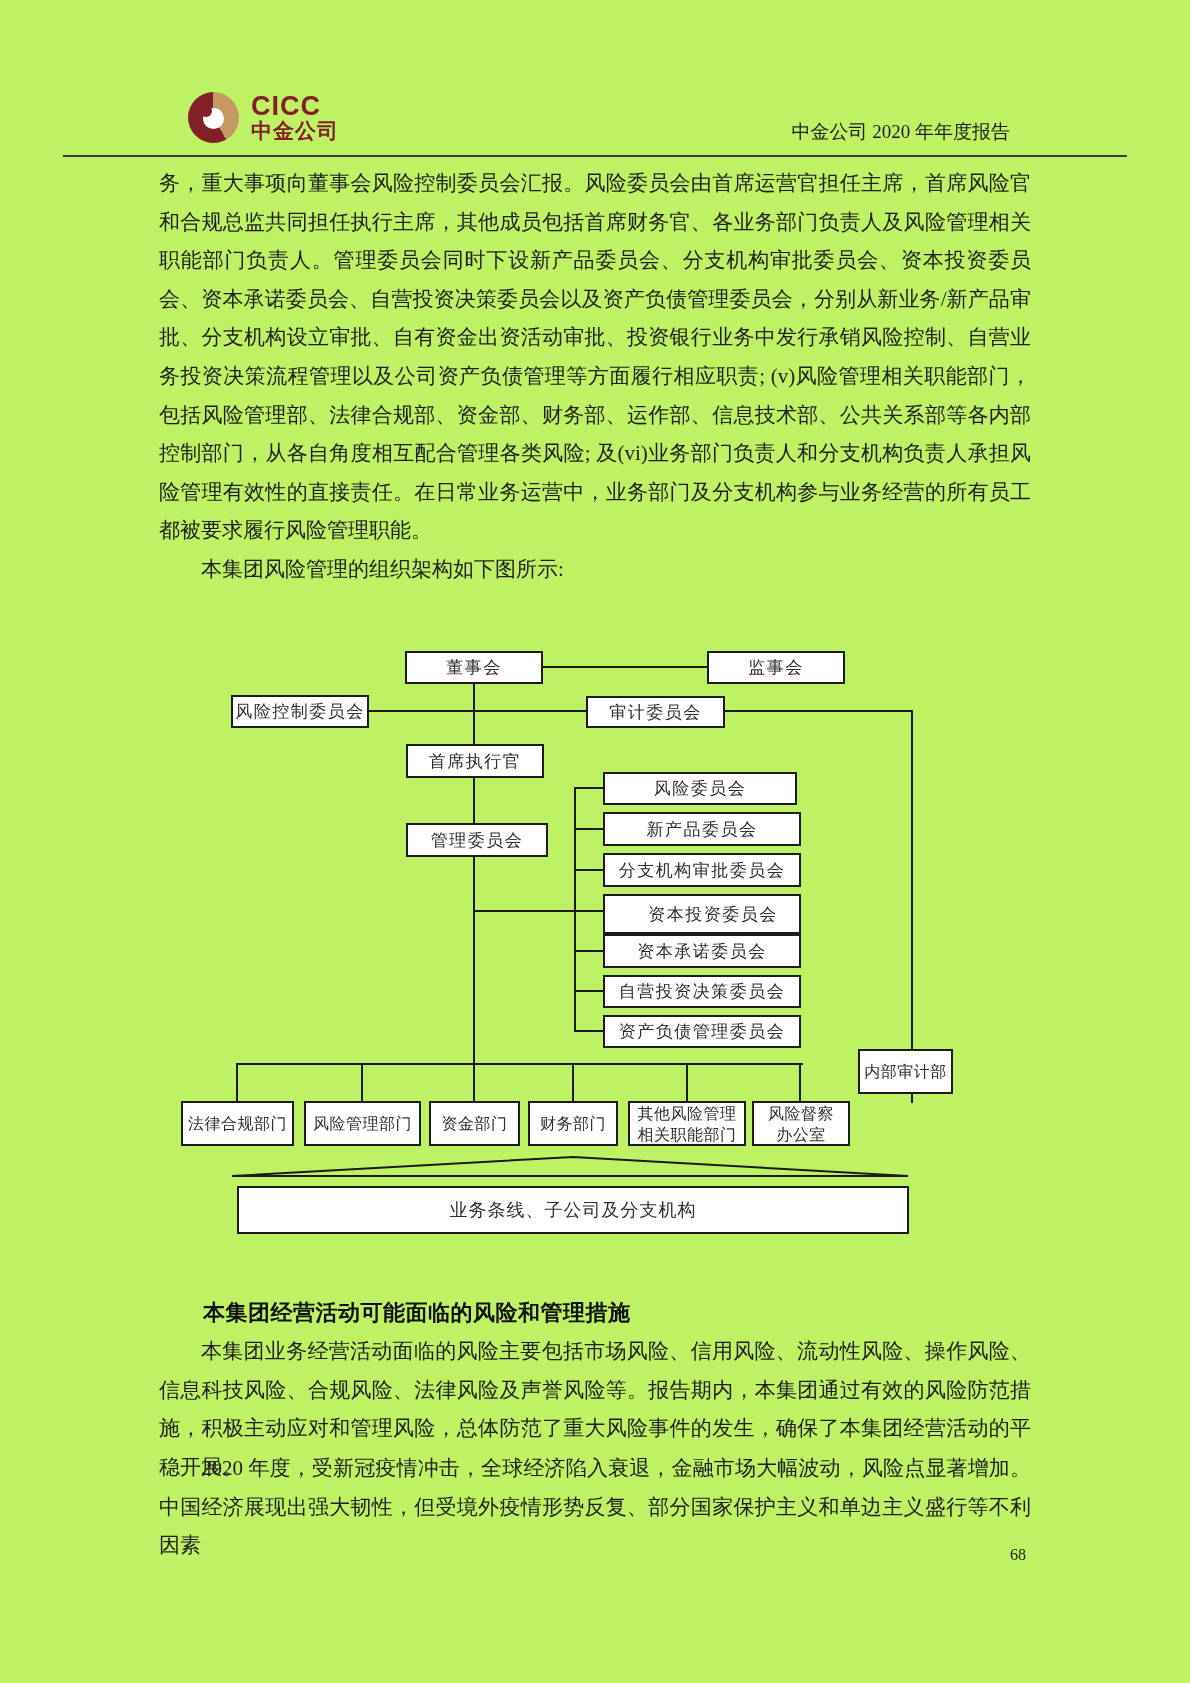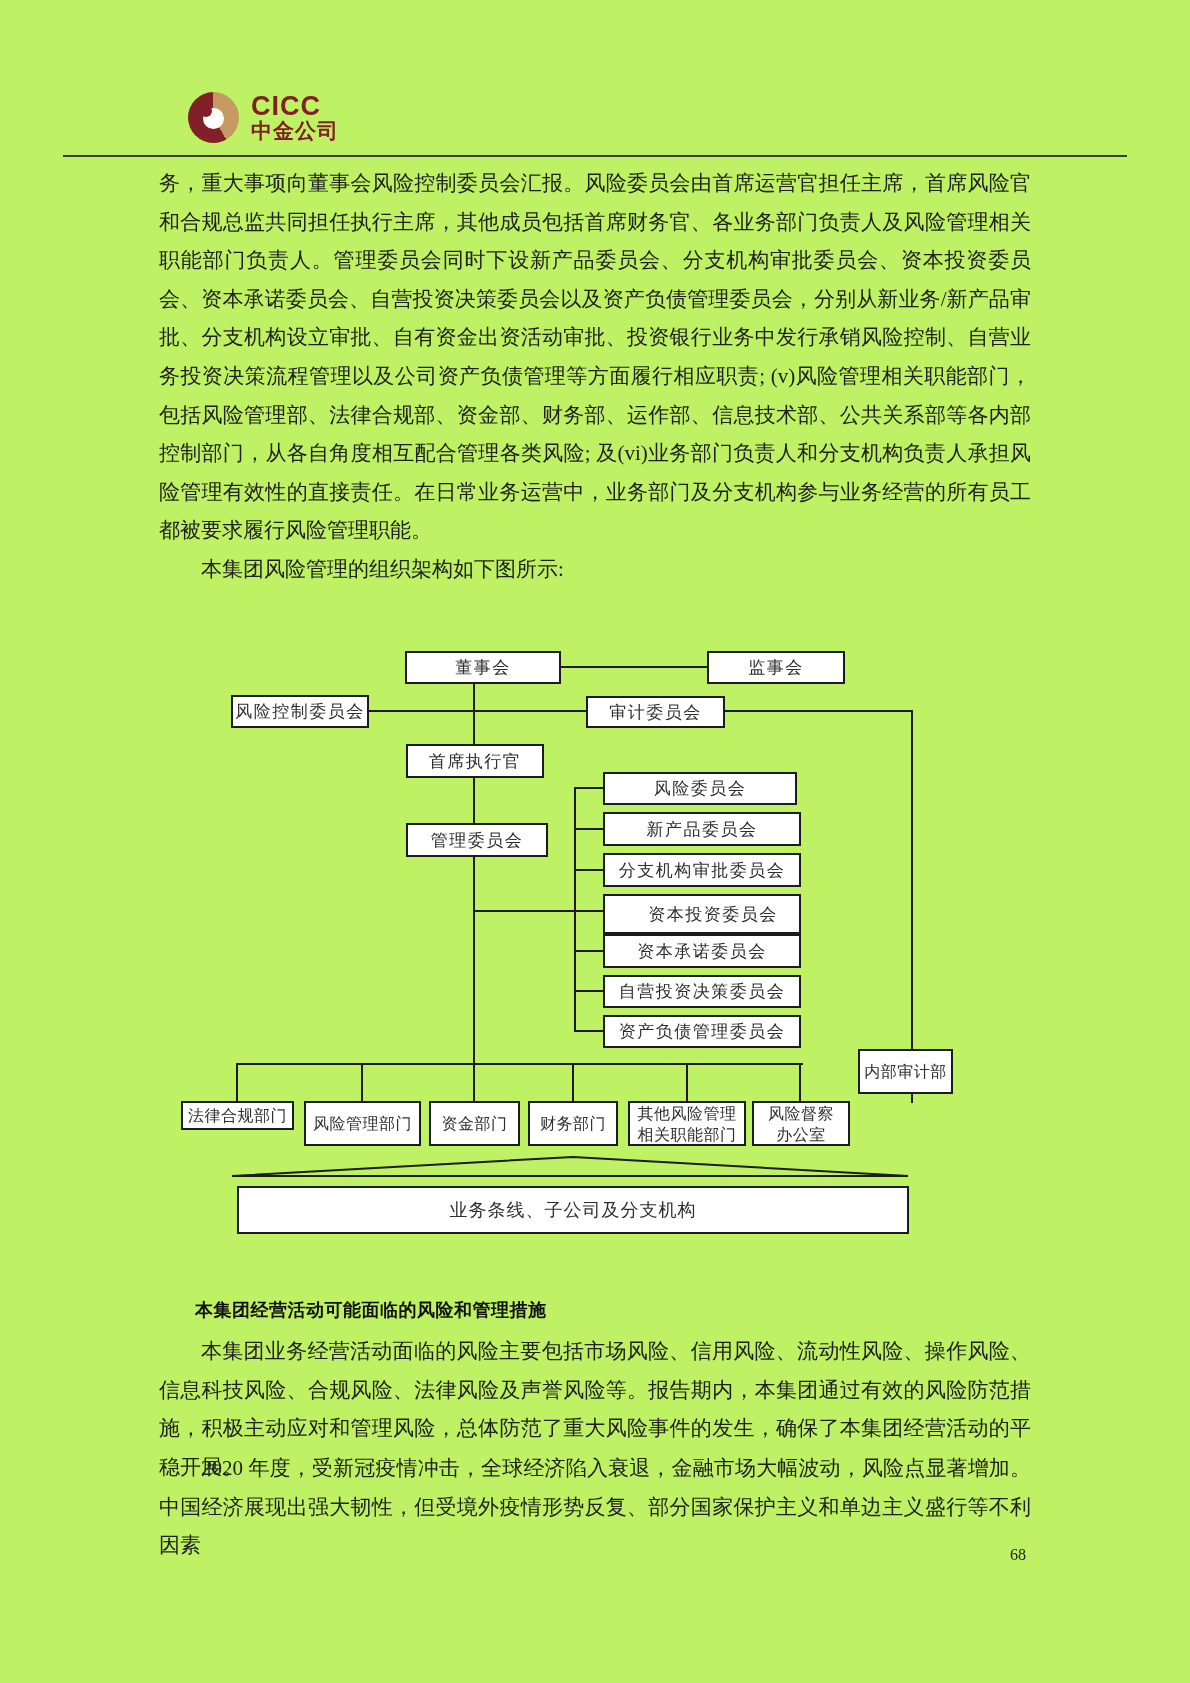--- a/index.html
+++ b/index.html
@@ -14,21 +14,21 @@
     font-family:"Liberation Sans","DejaVu Sans",sans-serif;font-weight:bold;line-height:1;}
   .logo-acronym{font-size:27px;letter-spacing:1px;display:block;}
   .logo-company{font-size:21px;letter-spacing:1px;display:block;margin-top:0;}
   .report-title{position:absolute;top:119px;left:610px;width:400px;text-align:right;
     font-size:19px;color:#1f1f1f;}
   .header-rule{position:absolute;left:63px;top:155px;width:1064px;height:2px;background:#3a3a3a;}
   
   .para{position:absolute;left:159px;width:872px;font-size:21px;line-height:38.6px;
     text-align:justify;color:#212121;}
   .indent{ text-indent:2em; }
-  .sec-heading{position:absolute;left:159px;width:872px;font-size:18px;font-weight:bold;
+  .sec-heading{position:absolute;left:159px;width:872px;font-size:22px;font-weight:bold;
     text-indent:2em;color:#111;font-family:Liberation Sans, sans-serif;letter-spacing:0.5px;}
   .page-num{position:absolute;left:156px;top:1546px;width:870px;text-align:right;font-size:16px;color:#222;}
   
   .node{position:absolute;box-sizing:border-box;border:2px solid #1c1c1c;background:#fff;
     display:flex;align-items:center;justify-content:center;text-align:center;
     font-size:17px;color:#2e2e2e;letter-spacing:1.5px;line-height:21px;}
   .dept{font-size:16px;letter-spacing:0.5px;white-space:pre-line;}
   .wide{font-size:18px;letter-spacing:1px;}
   .ln{position:absolute;background:#1c1c1c;}
   .funnel{position:absolute;left:225px;top:1148px;}
@@ -39,20 +39,21 @@
 <div class="page">
 
   <div class="logo-circle">
     <div class="logo-hole"></div>
     <div class="logo-comma"></div>
   </div>
   <div class="logo-text">
     <span class="logo-acronym">CICC</span>
     <span class="logo-company">中金公司</span>
   </div>
+  <div class="report-title">中金公司 2020 年年度报告</div>
   <div class="header-rule"></div>
 
   <div class="para" style="top:164px;">务，重大事项向董事会风险控制委员会汇报。风险委员会由首席运营官担任主席，首席风险官和合规总监共同担任执行主席，其他成员包括首席财务官、各业务部门负责人及风险管理相关职能部门负责人。管理委员会同时下设新产品委员会、分支机构审批委员会、资本投资委员会、资本承诺委员会、自营投资决策委员会以及资产负债管理委员会，分别从新业务/新产品审批、分支机构设立审批、自有资金出资活动审批、投资银行业务中发行承销风险控制、自营业务投资决策流程管理以及公司资产负债管理等方面履行相应职责; (v)风险管理相关职能部门，包括风险管理部、法律合规部、资金部、财务部、运作部、信息技术部、公共关系部等各内部控制部门，从各自角度相互配合管理各类风险; 及(vi)业务部门负责人和分支机构负责人承担风险管理有效性的直接责任。在日常业务运营中，业务部门及分支机构参与业务经营的所有员工都被要求履行风险管理职能。</div>
   <div class="para indent" style="top:550px;">本集团风险管理的组织架构如下图所示:</div>
 
   <div class="ln" style="left:543px;top:666px;width:164px;height:2px;"></div>
   <div class="ln" style="left:473px;top:684px;width:2px;height:60px;"></div>
   <div class="ln" style="left:369px;top:710px;width:217px;height:2px;"></div>
   <div class="ln" style="left:725px;top:710px;width:188px;height:2px;"></div>
   <div class="ln" style="left:911px;top:710px;width:2px;height:393px;"></div>
@@ -72,36 +73,36 @@
   <div class="ln" style="left:473px;top:1063px;width:2px;height:39px;"></div>
   <div class="ln" style="left:572px;top:1063px;width:2px;height:39px;"></div>
   <div class="ln" style="left:686px;top:1063px;width:2px;height:39px;"></div>
   <div class="ln" style="left:799px;top:1063px;width:2px;height:39px;"></div>
 
   <svg class="funnel" width="690" height="34" viewBox="0 0 690 34">
     <polyline points="7,28 348,9 683,28" fill="none" stroke="#1c1c1c" stroke-width="2"></polyline>
     <line x1="7" y1="28" x2="683" y2="28" stroke="#1c1c1c" stroke-width="2"></line>
   </svg>
 
-  <div class="node" style="left:405px;top:651px;width:156px;height:33px;">董事会</div>
+  <div class="node" style="left:405px;top:651px;width:138px;height:33px;">董事会</div>
   <div class="node" style="left:707px;top:651px;width:138px;height:33px;">监事会</div>
   <div class="node" style="left:231px;top:695px;width:138px;height:33px;">风险控制委员会</div>
   <div class="node" style="left:586px;top:696px;width:139px;height:32px;">审计委员会</div>
   <div class="node" style="left:406px;top:744px;width:138px;height:34px;text-align:center;">首席执行官</div>
   <div class="node" style="left:406px;top:823px;width:142px;height:34px;">管理委员会</div>
 
   <div class="node" style="left:603px;top:772px;width:194px;height:33px;">风险委员会</div>
   <div class="node" style="left:603px;top:812px;width:198px;height:34px;">新产品委员会</div>
   <div class="node" style="left:603px;top:853px;width:198px;height:34px;">分支机构审批委员会</div>
   <div class="node" style="left:603px;top:894px;width:198px;height:40px;padding-left:22px;">资本投资委员会</div>
   <div class="node" style="left:603px;top:934px;width:198px;height:34px;">资本承诺委员会</div>
   <div class="node" style="left:603px;top:975px;width:198px;height:33px;">自营投资决策委员会</div>
   <div class="node" style="left:603px;top:1015px;width:198px;height:33px;">资产负债管理委员会</div>
 
-  <div class="node dept" style="left:181px;top:1101px;width:113px;height:29px;">法律合规部门</div>
+  <div class="node dept" style="left:181px;top:1101px;width:113px;height:45px;">法律合规部门</div>
   <div class="node dept" style="left:304px;top:1101px;width:117px;height:45px;">风险管理部门</div>
   <div class="node dept" style="left:429px;top:1101px;width:91px;height:45px;">资金部门</div>
   <div class="node dept" style="left:528px;top:1101px;width:90px;height:45px;">财务部门</div>
   <div class="node dept" style="left:628px;top:1101px;width:118px;height:45px;">其他风险管理
 相关职能部门</div>
   <div class="node dept" style="left:752px;top:1101px;width:98px;height:45px;">风险督察
 办公室</div>
   <div class="node dept" style="left:858px;top:1049px;width:95px;height:45px;">内部审计部</div>
 
   <div class="node wide" style="left:237px;top:1186px;width:672px;height:48px;">业务条线、子公司及分支机构</div>

